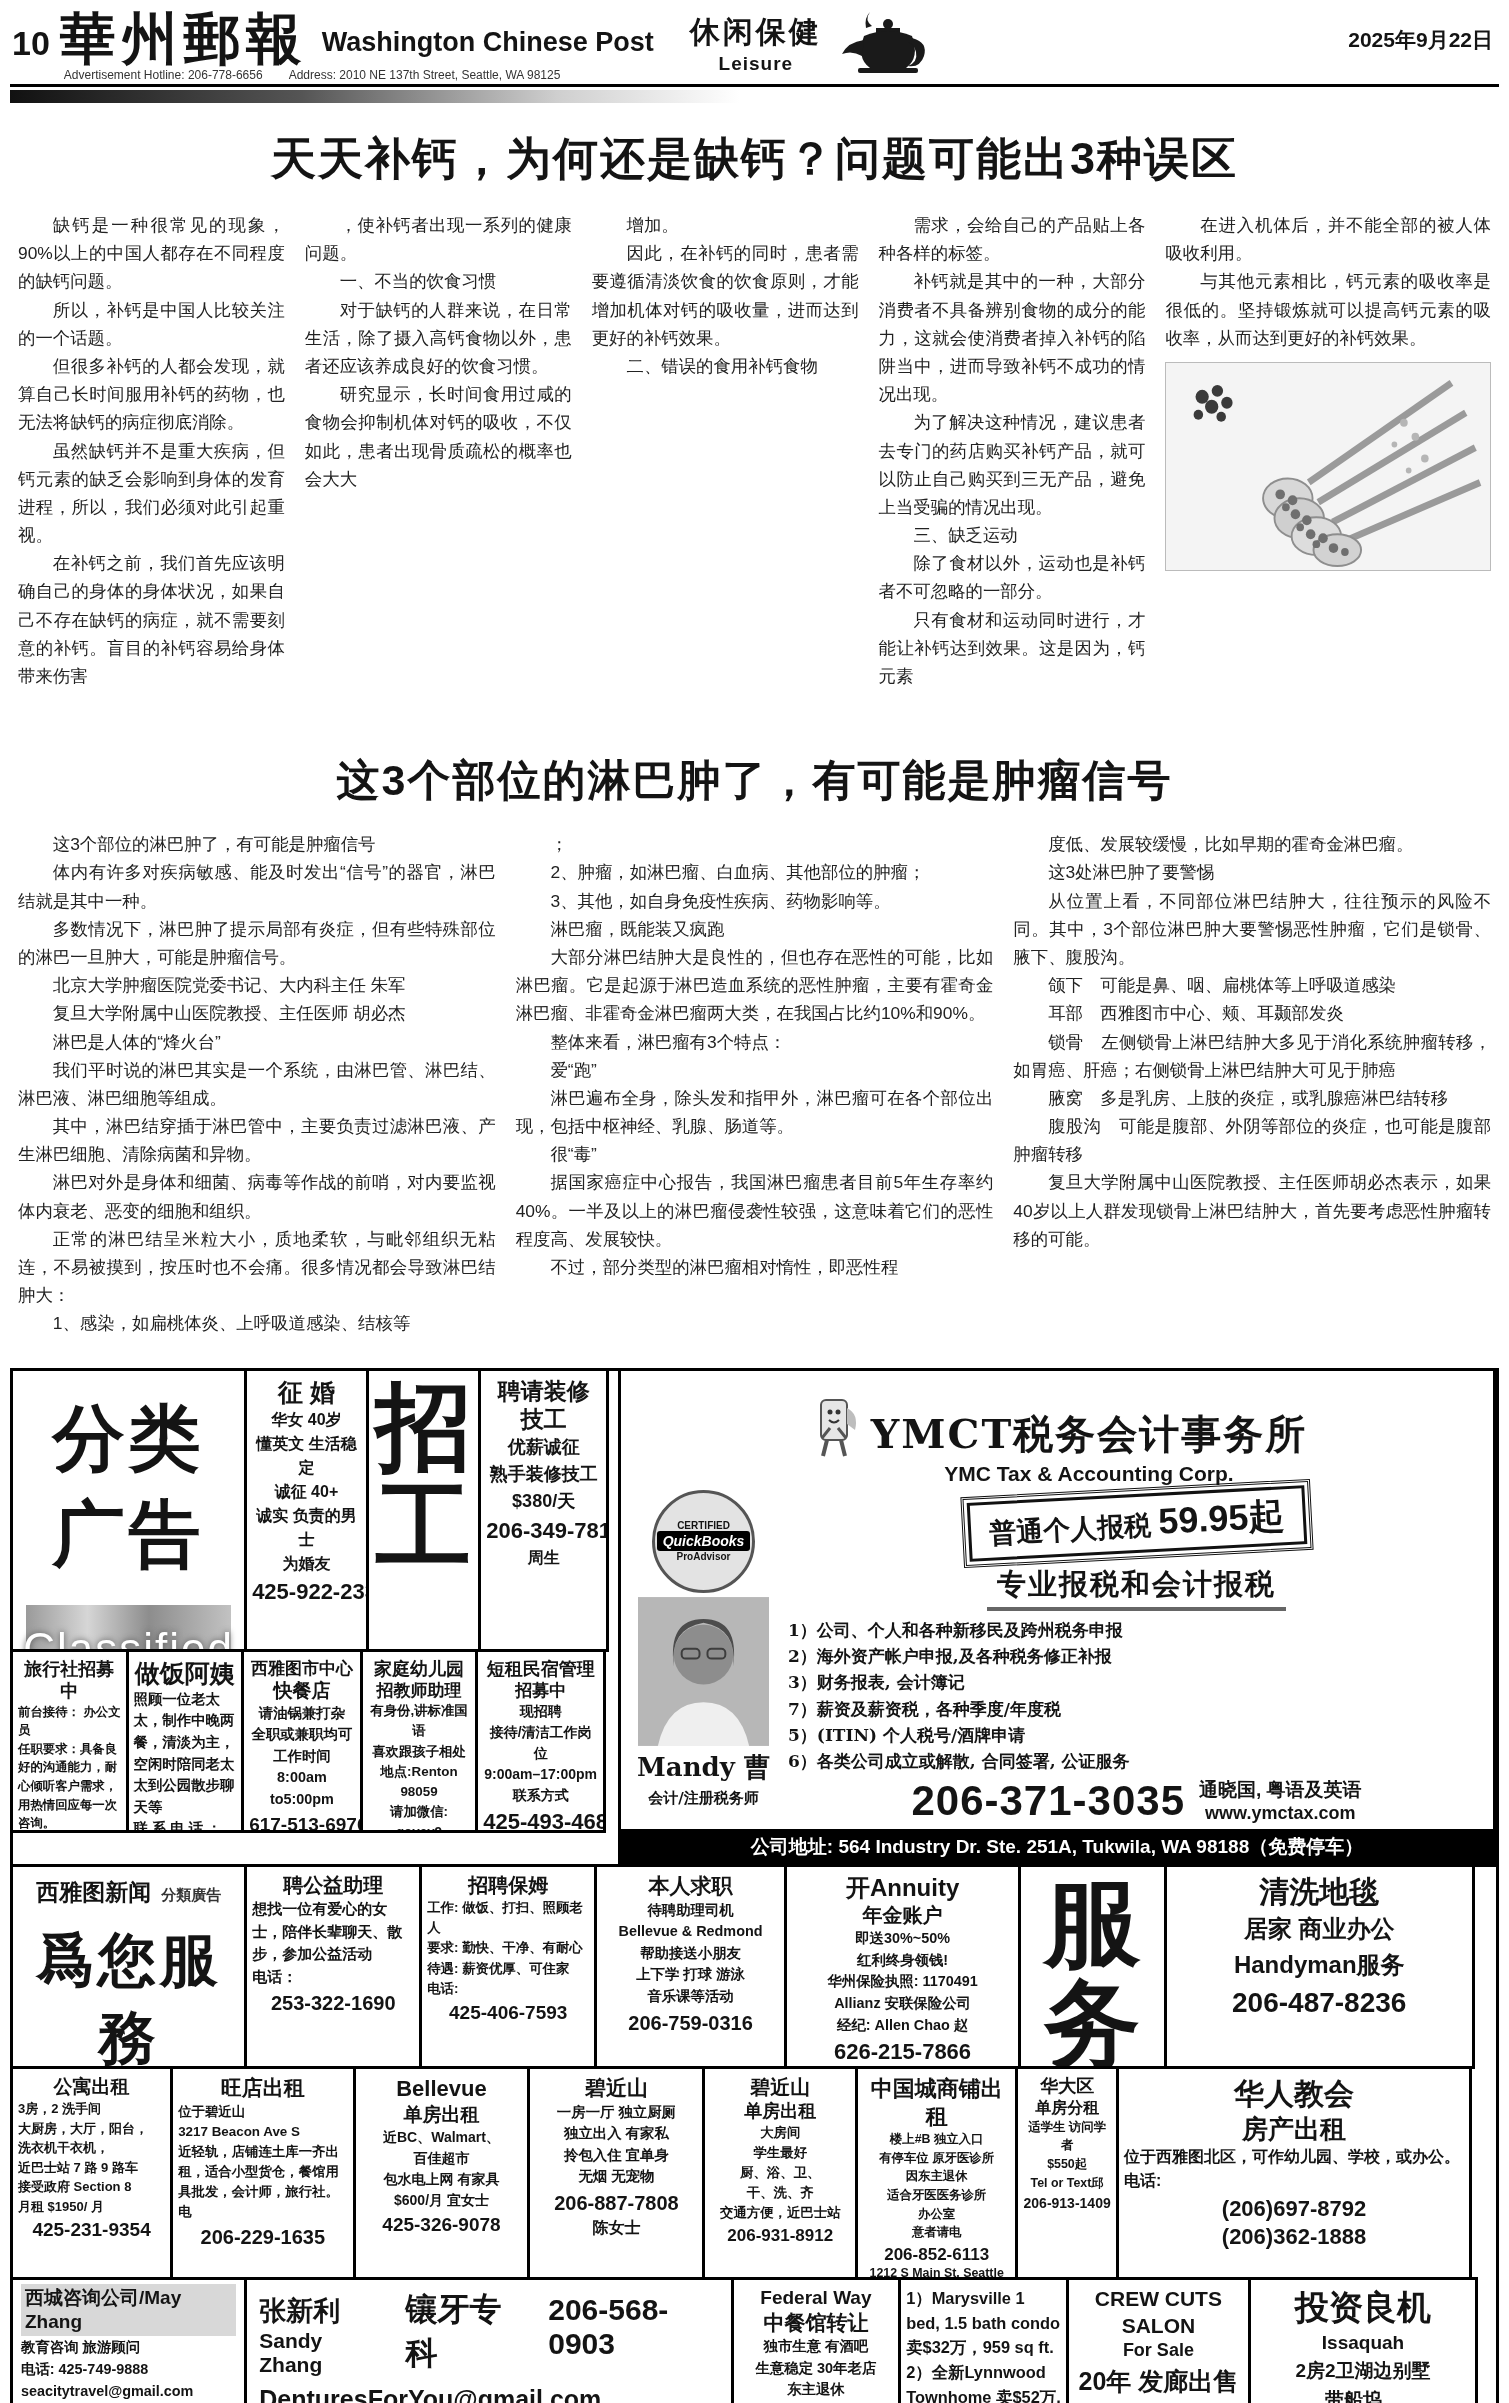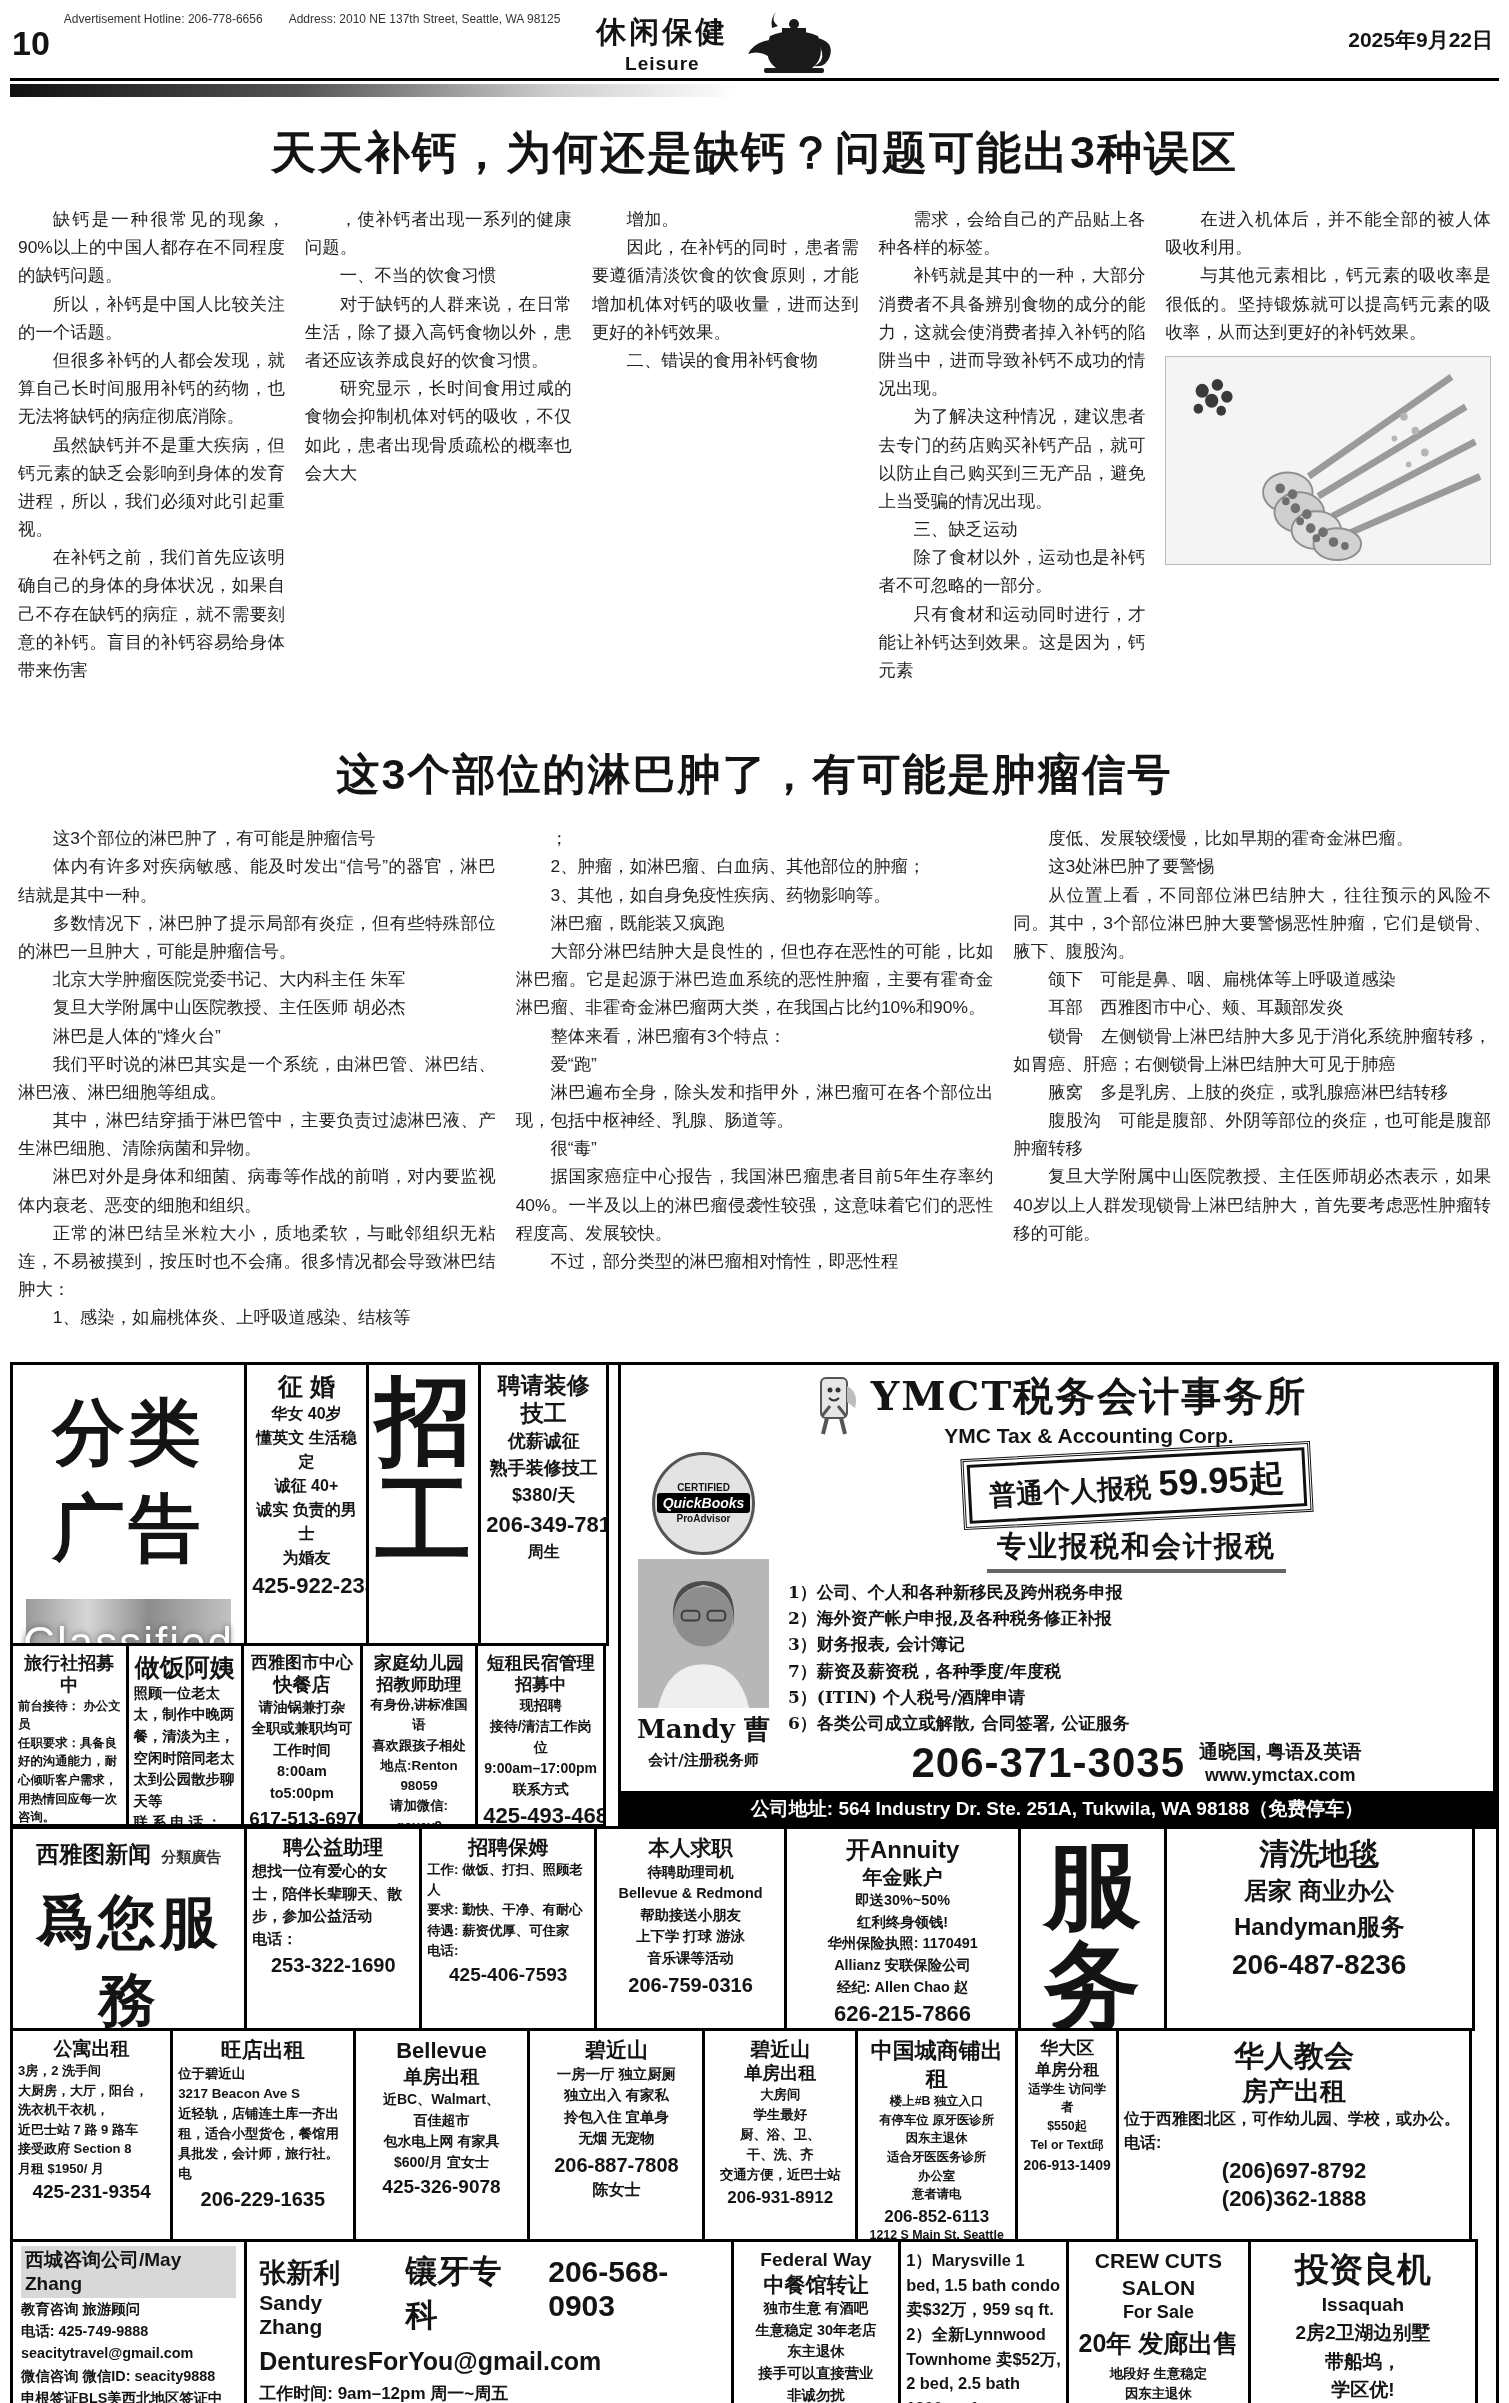--- a/index.html
+++ b/index.html
@@ -50,21 +50,21 @@
   .ad .small { font-size:12.4px; font-weight:600; }
 
   .banner .big { font-size:72px; font-weight:900; letter-spacing:4px; text-shadow:2px 2px 0 #fff,-2px -2px 0 #fff; margin-top:14px; }
   .banner .strip { margin:22px 8px 0 8px; height:88px; background:linear-gradient(90deg,#9a9a9a,#d6d6d6 30%,#8d8d8d 60%,#c2c2c2); display:flex; align-items:center; justify-content:center; }
   .banner .strip span { color:#fff; font-size:44px; letter-spacing:2px; text-shadow:0 0 6px #555; }
 
   .bigchars div { font-size:96px; font-weight:900; line-height:1.05; }
 
   .ymct { flex:1; display:flex; flex-direction:column; padding:4px 8px 0 8px; }
   .ymct-head { display:flex; align-items:center; justify-content:center; gap:10px; }
-  .ymct-title { text-align:center; }
+  .ymct-title { text-align:center;margin-top:32px; }
   .ymct-title .cn { font-size:40px; font-weight:800; font-family:"DejaVu Serif","Liberation Serif",serif; letter-spacing:2px; }
   .ymct-title .en { font-size:21px; font-weight:600; }
   .ymct-body { display:flex; gap:10px; margin-top:4px; flex:1; }
   .ymct-left { width:149px; display:flex; flex-direction:column; align-items:center; gap:4px; }
   .qb { width:103px; height:103px; border-radius:50%; background:#e3e3e3; border:3px solid #555; display:flex; flex-direction:column; align-items:center; justify-content:center; }
   .qb .c1 { font-size:10px; font-weight:800; }
   .qb .c2 { background:#000; color:#fff; font-size:14px; font-weight:800; font-style:italic; padding:2px 6px; border-radius:3px; }
   .qb .c3 { font-size:10px; font-weight:700; }
   .mandy-photo { width:131px; height:149px; }
   .agent-name { font-family:"DejaVu Serif","Liberation Serif",serif; font-size:26px; font-weight:700; white-space:nowrap; }
@@ -106,20 +106,24 @@
   .crew .sub { font-size:25px; font-weight:900; margin:4px 0; }
 </style>
 </head>
 <body>
 
 <div class="page">
 
   <header>
     <span class="pageno">10</span>
     <div class="mh-left">
+      <div class="mh-top">
+        <span class="logo-cn">華州郵報</span>
+        <span class="logo-en">Washington Chinese Post</span>
+      </div>
       <div class="mh-sub">
         <span>Advertisement Hotline: 206-778-6656</span>
         <span>Address: 2010 NE 137th Street, Seattle, WA 98125</span>
       </div>
     </div>
     <div class="mh-section">
       <div class="sec-cn">休闲保健</div>
       <div class="sec-en">Leisure</div>
     </div>
     <svg class="teapot" width="100" height="66" viewBox="0 0 100 66">

